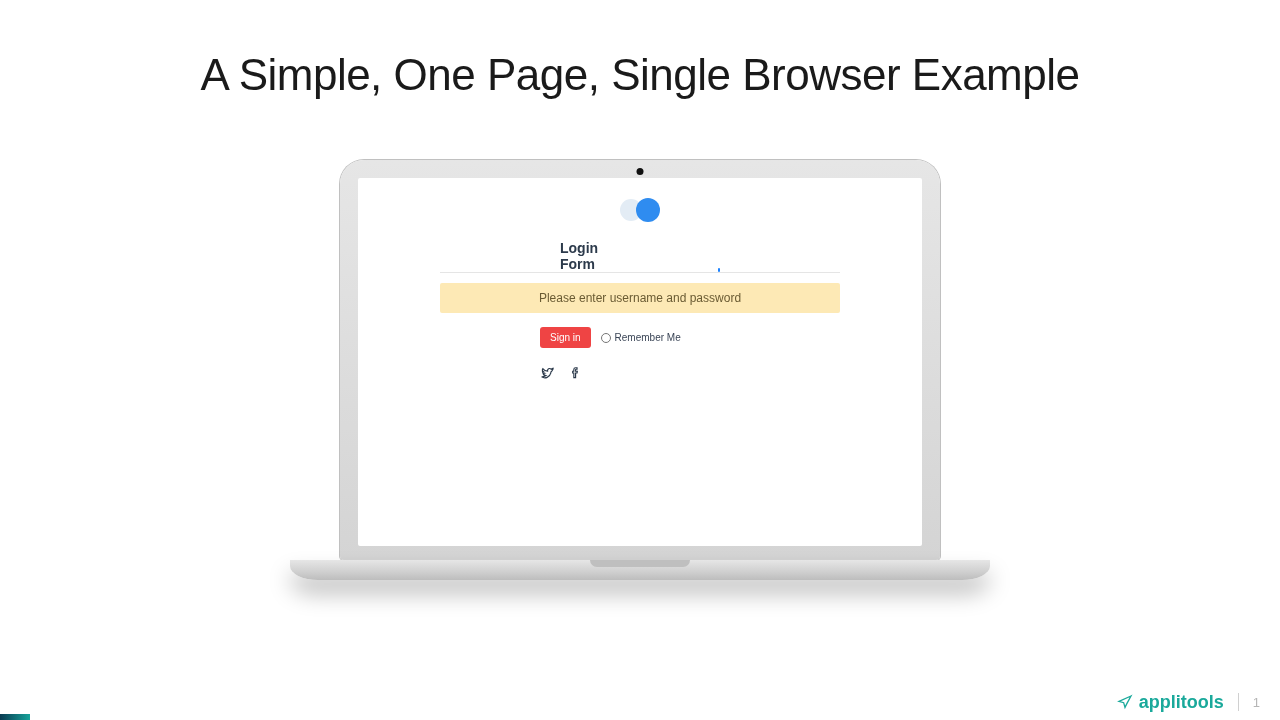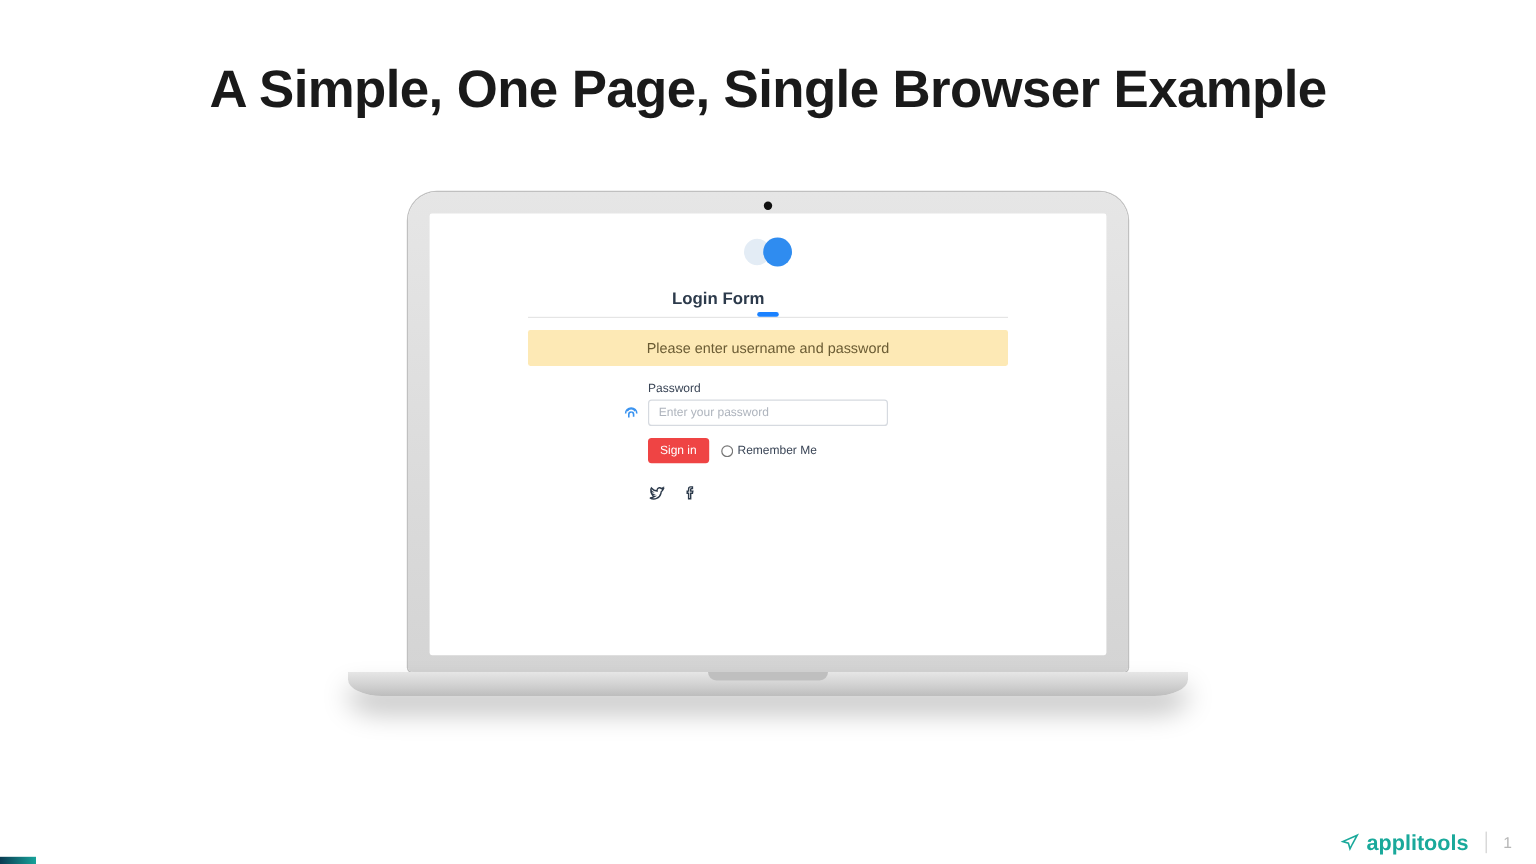--- a/index.html
+++ b/index.html
@@ -1,31 +1,31 @@
 <!DOCTYPE html>
 <html><head>
 <meta charset="utf-8">
 <style>
   * { box-sizing: border-box; margin: 0; padding: 0; }
   html, body { width: 1280px; height: 720px; font-family: -apple-system, BlinkMacSystemFont, "Segoe UI", Helvetica, Arial, sans-serif; background: #fff; overflow: hidden; }
   .slide { position: relative; width: 1280px; height: 720px; }
-  .title { position: absolute; top: 50px; left: 0; right: 0; text-align: center; font-size: 44px; font-weight: 700; color: #1a1a1a; letter-spacing: -0.5px; }
+  .title { position: absolute; top: 50px; left: 0; right: 0; text-align: center; font-size: 44px; font-weight: 400; color: #1a1a1a; letter-spacing: -0.5px; }
   .laptop-wrap { position: absolute; top: 160px; left: 50%; transform: translateX(-50%); width: 700px; }
   .laptop-screen-frame { width: 600px; height: 400px; margin: 0 auto; background: linear-gradient(#e6e6e6, #d4d4d4); border-radius: 24px 24px 4px 4px; padding: 18px 18px 14px 18px; position: relative; box-shadow: 0 0 0 1px #c0c0c0; }
   .camera { position: absolute; top: 8px; left: 50%; transform: translateX(-50%); width: 7px; height: 7px; background: #111; border-radius: 50%; }
   .screen { width: 100%; height: 100%; background: #fff; border-radius: 2px; padding: 14px 24px 16px 24px; display: flex; flex-direction: column; align-items: center; overflow: hidden; }
   .laptop-base { width: 700px; height: 20px; margin: 0 auto; background: linear-gradient(#e6e6e6 0%, #cfcfcf 60%, #bdbdbd 100%); border-radius: 0 0 28px 28px / 0 0 14px 14px; position: relative; box-shadow: 0 14px 22px rgba(0,0,0,0.25); }
   .notch { position: absolute; top: 0; left: 50%; transform: translateX(-50%); width: 100px; height: 7px; background: #bfbfbf; border-radius: 0 0 10px 10px; }
   
   .logo-area { margin-top: 6px; margin-bottom: 18px; display: flex; justify-content: center; align-items: center; }
   .logo-shape { position: relative; width: 40px; height: 24px; }
   .logo-back { position: absolute; left: 0; top: 1px; width: 22px; height: 22px; background: #e3ecf5; border-radius: 50%; }
   .logo-front { position: absolute; right: 0; top: 0; width: 24px; height: 24px; background: #2f8cf0; border-radius: 50%; }
   .form-box { width: 400px; }
-  .form-title-row { display: flex; flex-direction: column; align-items: center; border-bottom: 1px solid #e5e5e5; margin-bottom: 10px; padding: 0 120px 0 0; }
+  .form-title-row { display: flex; flex-direction: row; align-items: flex-end; border-bottom: 1px solid #e5e5e5; margin-bottom: 10px; padding: 0 120px 0 0; }
   .form-title { font-size: 14px; font-weight: 700; color: #2c3a4b; margin-left: 0; padding-left: 0; text-align: left; width: 100%; padding-left: 120px; }
   .form-title-underline { width: 18px; height: 4px; background: #1b82ff; border-radius: 2px; margin: 4px 0 0 120px; }
   .alert { background: #fde9b5; color: #6a5b33; font-size: 12px; text-align: center; padding: 8px; border-radius: 2px; margin-bottom: 14px; }
   .field-block { width: 200px; margin: 0 auto 8px auto; position: relative; }
   .field-label { font-size: 10px; color: #3a4556; margin-bottom: 3px; display: block; }
   .input-row { display: flex; align-items: center; }
   .input-icon { width: 16px; height: 16px; margin-right: 6px; color: #3a93f0; flex-shrink: 0; margin-left: -22px; }
   .text-input { flex: 1; height: 22px; border: 1px solid #d6dae0; border-radius: 3px; padding: 0 8px; font-size: 10px; color: #777; }
   .text-input::placeholder { color: #aeb4bd; }
   .action-row { width: 200px; margin: 10px auto 0 auto; display: flex; align-items: center; gap: 10px; }
@@ -62,34 +62,20 @@
 
         <div class="form-box">
           <div class="form-title-row">
             <div class="form-title">Login Form</div>
             <div class="form-title-underline"></div>
           </div>
 
           <div class="alert">Please enter username and password</div>
 
 
-          <div class="field-block">
-            <label class="field-label">Password</label>
-            <div class="input-row">
-              <span class="input-icon">
-                <svg viewBox="0 0 24 24" fill="none" stroke="currentColor" stroke-width="2">
-                    <path d="M12 11c-2 0-3 1.5-3 3v4"></path>
-                    <path d="M12 11c2 0 3 1.5 3 3v3"></path>
-                    <path d="M7 10c1-2 3-3 5-3s4 1 5 3"></path>
-                    <path d="M5 13c0-4 3-7 7-7s7 3 7 7"></path>
-                  </svg>
-              </span>
-              <input class="text-input" type="password" placeholder="Enter your password" style="">
-            </div>
-          </div>
 
           <div class="action-row">
             <button class="signin-btn">Sign in</button>
             <label class="remember">
               <input type="radio" style="">
               <span>Remember Me</span>
             </label>
           </div>
 
           <div class="social-row">

